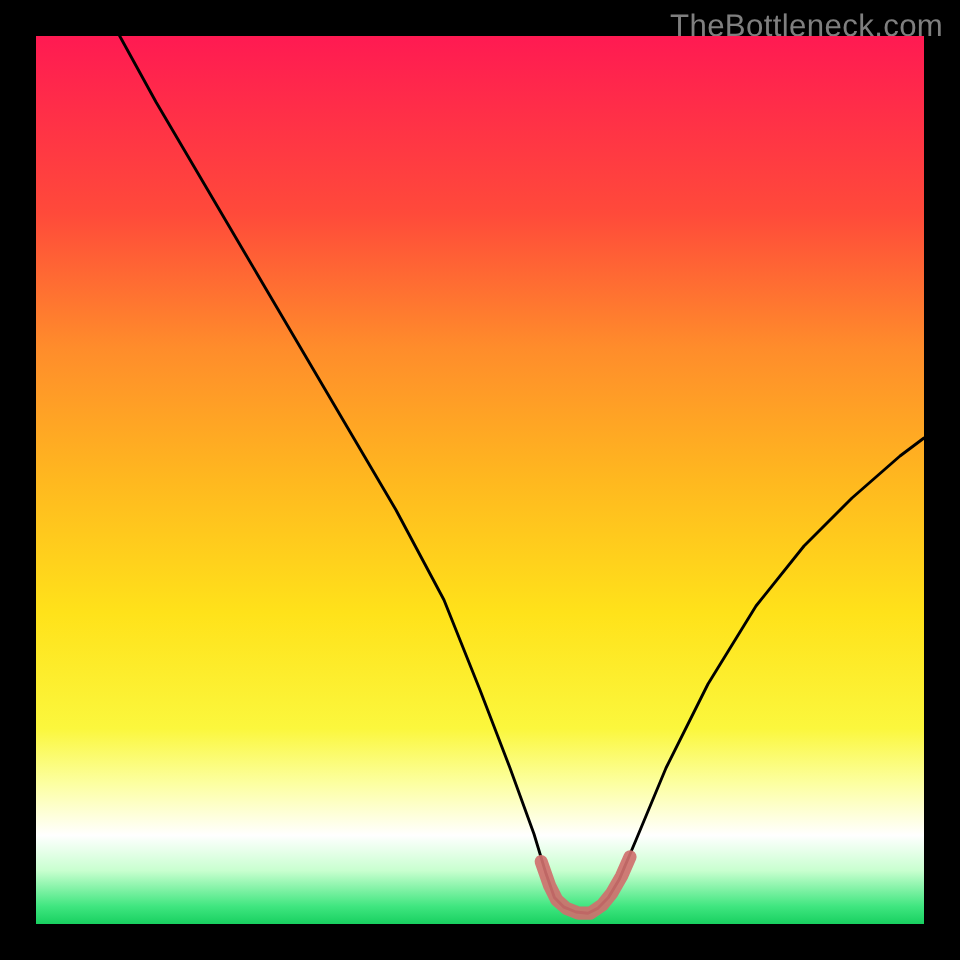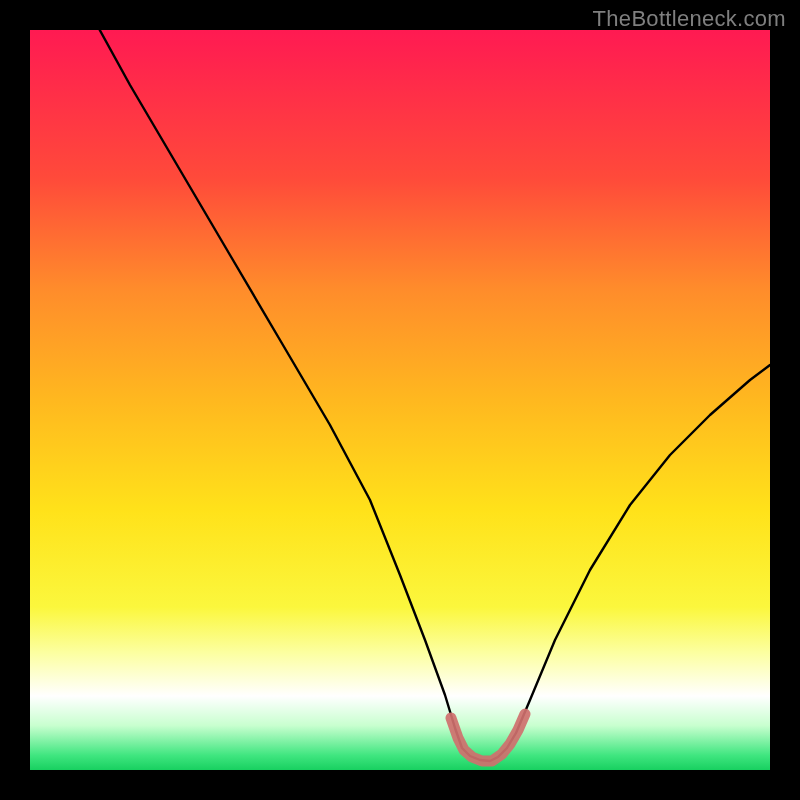--- a/index.html
+++ b/index.html
@@ -42,21 +42,21 @@
     top: 0;
     width: 740px;
     height: 740px;
     overflow: visible;
   }
   .watermark {
     position: absolute;
     top: 6px;
     right: 14px;
     color: #7f7f7f;
-    font-size: 22px;
+    font-size: 26px;
     font-weight: 500;
     letter-spacing: 0.3px;
   }
   .curve {
     fill: none;
     stroke: #000;
     stroke-width: 2.4;
     stroke-linecap: round;
     stroke-linejoin: round;
   }

